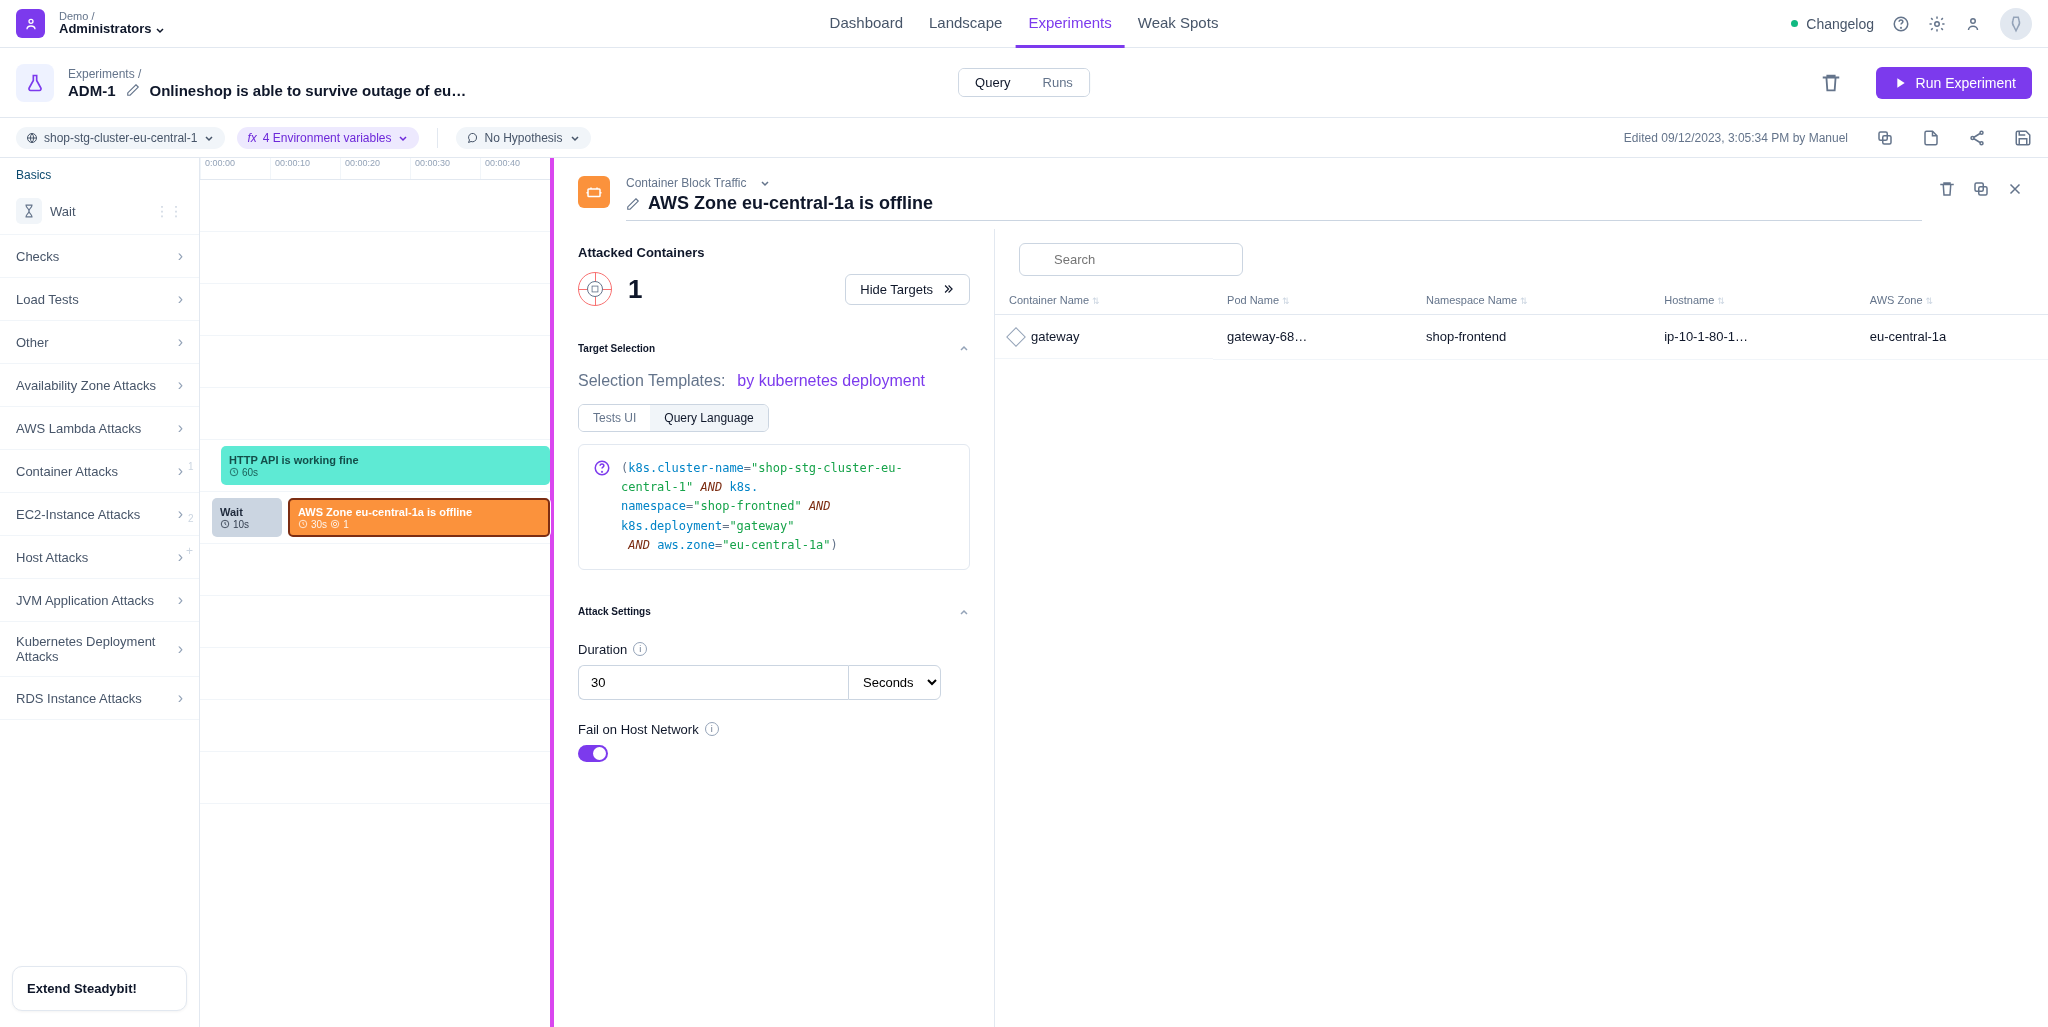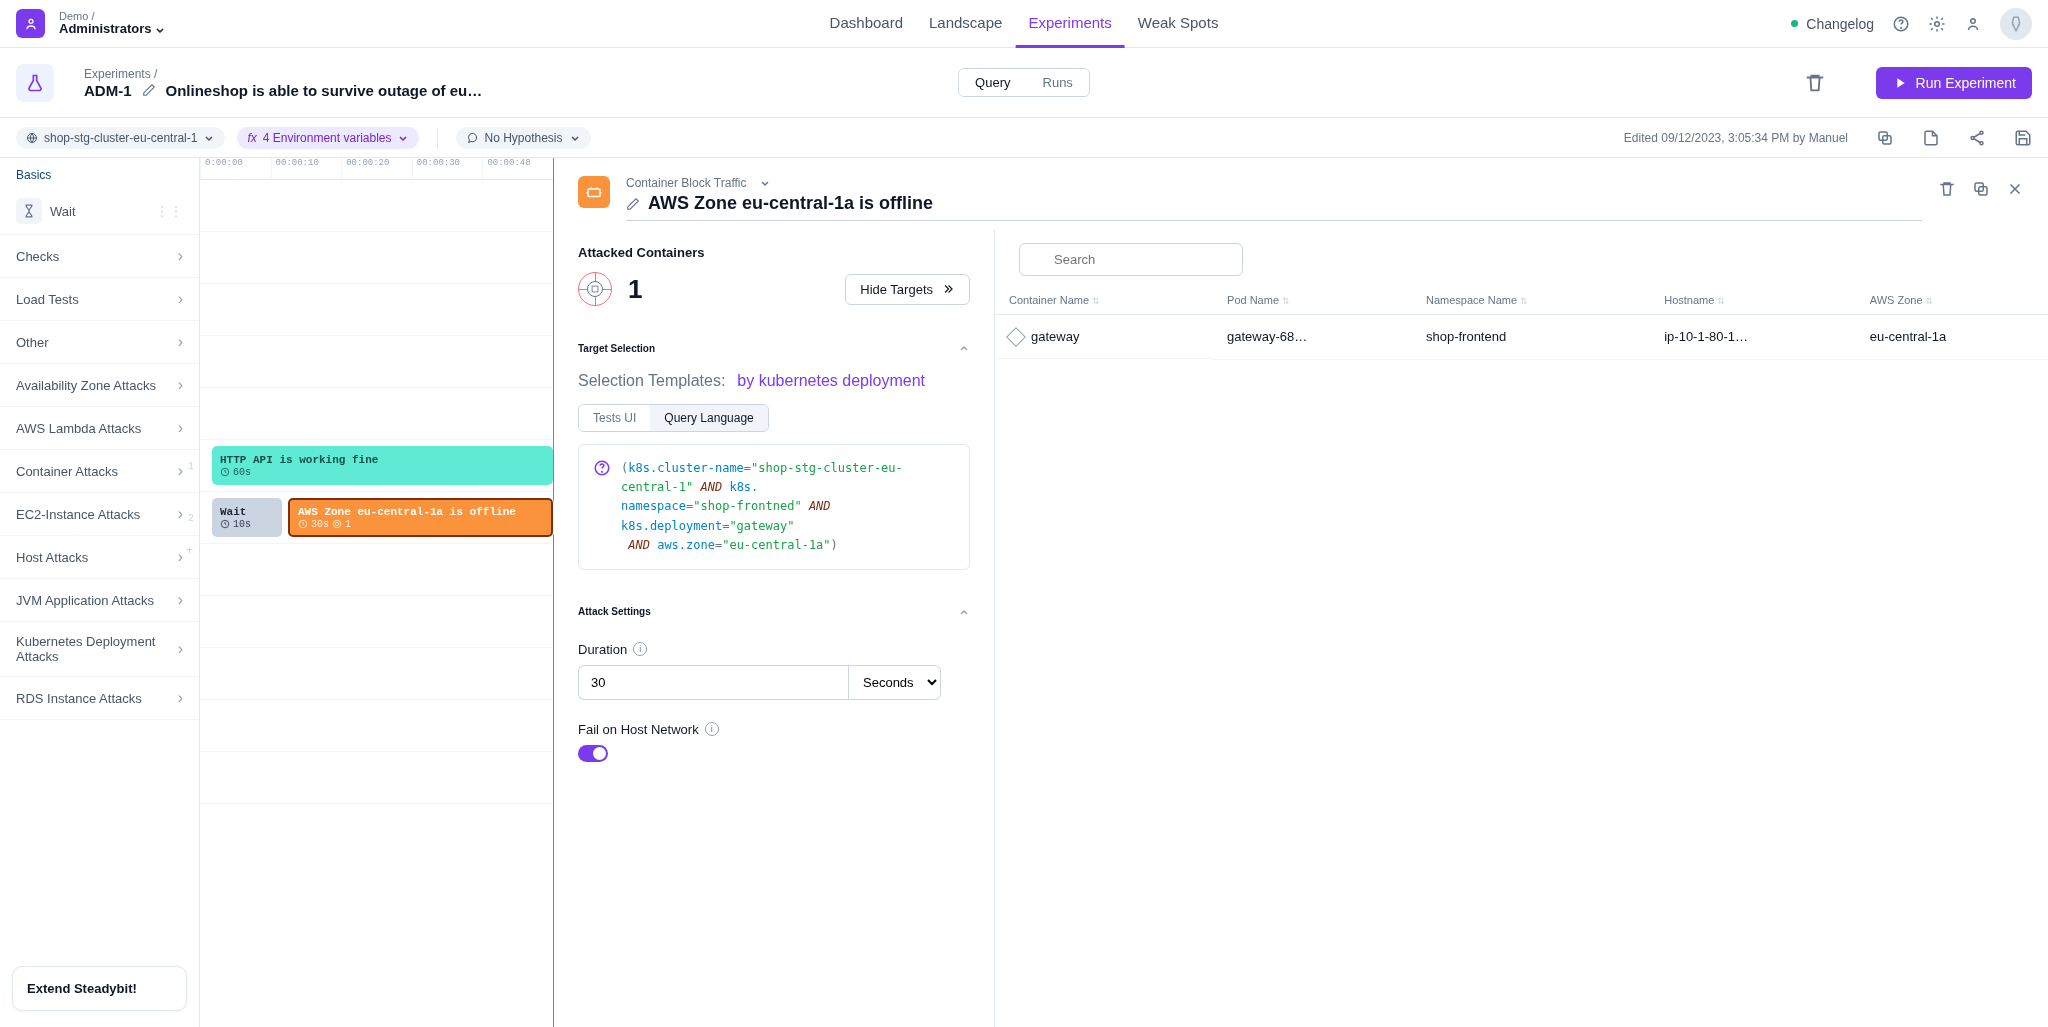--- a/index.html
+++ b/index.html
@@ -15,21 +15,21 @@
     .topnav a { font-size:15px; color:#475569; font-weight:500; text-decoration:none; padding:0 13px; display:flex; align-items:center; border-bottom:3px solid transparent; }
     .topnav a.active { color:#7c3aed; border-bottom-color:#7c3aed; }
     .top-right { margin-left:auto; display:flex; align-items:center; gap:18px; }
     .changelog { display:flex; align-items:center; gap:8px; color:#475569; font-size:14px; }
     .changelog::before { content:""; width:7px; height:7px; border-radius:50%; background:#10b981; }
     .ticon { width:18px; height:18px; color:#64748b; }
     .avatar { width:32px; height:32px; border-radius:50%; background:#e2e8f0; display:flex; align-items:center; justify-content:center; }
     .avatar svg { width:18px; height:18px; color:#94a3b8; }
 
     
-    .headerrow { height:70px; display:flex; align-items:center; padding:0 16px; gap:30px; border-bottom:1px solid #e2e8f0; }
+    .headerrow { height:70px; display:flex; align-items:center; padding:0 16px; gap:14px; border-bottom:1px solid #e2e8f0; }
     .exp-icon { width:38px; height:38px; border-radius:8px; background:#eef2ff; display:flex; align-items:center; justify-content:center; color:#7c3aed; }
     .exp-head { display:flex; flex-direction:column; gap:1px; }
     .crumbs { font-size:12px; color:#64748b; }
     .exp-title { display:flex; align-items:center; gap:10px; }
     .exp-key { font-weight:700; font-size:15px; }
     .exp-name { font-size:15px; font-weight:700; color:#0f172a; }
     .pencil { width:14px; height:14px; color:#64748b; }
     .seg { display:flex; border:1px solid #cbd5e1; border-radius:6px; overflow:hidden; margin:0 auto; position:absolute; left:50%; transform:translateX(-50%); }
     .seg button { border:none; padding:6px 16px; font-size:13px; background:#fff; cursor:pointer; }
     .seg button.active { background:#fff; color:#0f172a; font-weight:500; }
@@ -52,21 +52,21 @@
     .sidebar { width:200px; border-right:1px solid #e2e8f0; display:flex; flex-direction:column; overflow-y:auto; font-size:13px; }
     .side-hdr { padding:10px 16px 6px; font-weight:400; font-size:12px; color:#0c4a6e; }
     .side-item { padding:10px 16px; border-bottom:1px solid #f1f5f9; display:flex; align-items:center; gap:8px; color:#475569; cursor:pointer; }
     .side-cat { padding:12px 16px; border-bottom:1px solid #f1f5f9; font-size:13px; color:#475569; display:flex; align-items:center; justify-content:space-between; cursor:pointer; }
     .side-cat::after { content:"›"; color:#94a3b8; font-size:16px; }
     .waiticon { width:26px; height:26px; background:#f1f5f9; border-radius:5px; display:flex; align-items:center; justify-content:center; color:#64748b; }
     .drag { color:#cbd5e1; font-size:14px; margin-left:auto; }
     .extend { margin:auto 12px 16px; padding:14px; background:#fff; border:1px solid #e2e8f0; border-radius:10px; box-shadow:0 1px 3px rgba(0,0,0,.05); font-size:13px; font-weight:600; color:#0f172a; }
 
     
-    .timeline { flex:0 0 354px; border-right:1px solid #d946ef; position:relative;font-family:Liberation Mono, monospace; }
+    .timeline { flex:0 0 354px; border-right:4px solid #d946ef; position:relative; }
     .tl-ruler { height:22px; display:flex; border-bottom:1px solid #e2e8f0; font-size:9px; color:#94a3b8; position:relative; }
     .tl-tick { flex:1; padding-left:4px; border-left:1px solid #f1f5f9; }
     .tl-rows { position:relative; }
     .tl-row { height:52px; border-bottom:1px solid #f1f5f9; position:relative; }
     .rownum { position:absolute; left:-12px; top:50%; transform:translateY(-50%); font-size:10px; color:#cbd5e1; }
     .tl-bar { position:absolute; border-radius:5px; padding:4px 8px; font-size:11px; color:#fff; top:6px; bottom:6px; display:flex; flex-direction:column; justify-content:center; gap:1px; }
     .tl-bar .t1 { font-weight:600; white-space:nowrap; overflow:hidden; text-overflow:ellipsis; }
     .tl-bar .t2 { font-size:10px; display:flex; align-items:center; gap:3px; opacity:.9; }
     .bar-teal { background:#5eead4; color:#134e4a; }
     .bar-gray { background:#cbd5e1; color:#1e293b; }
@@ -303,21 +303,21 @@
       <div class="tl-tick">00:00:40</div>
     </div>
     <div class="tl-rows">
       <div class="tl-row"></div>
       <div class="tl-row"></div>
       <div class="tl-row"></div>
       <div class="tl-row"></div>
       <div class="tl-row"></div>
       <div class="tl-row">
         <span class="rownum">1</span>
-        <div class="tl-bar bar-teal" style="left:12px;right:0">
+        <div class="tl-bar bar-teal" style="left:21px;right:0">
           <span class="t1">HTTP API is working fine</span>
           <span class="t2">
               <svg width="10" height="10" viewBox="0 0 24 24" fill="none" stroke="currentColor" stroke-width="2">
                 <circle cx="12" cy="12" r="9"></circle>
                 <path d="M12 7v5l3 2"></path>
               </svg>
               <span>60s</span>
             </span>
         </div>
       </div>

